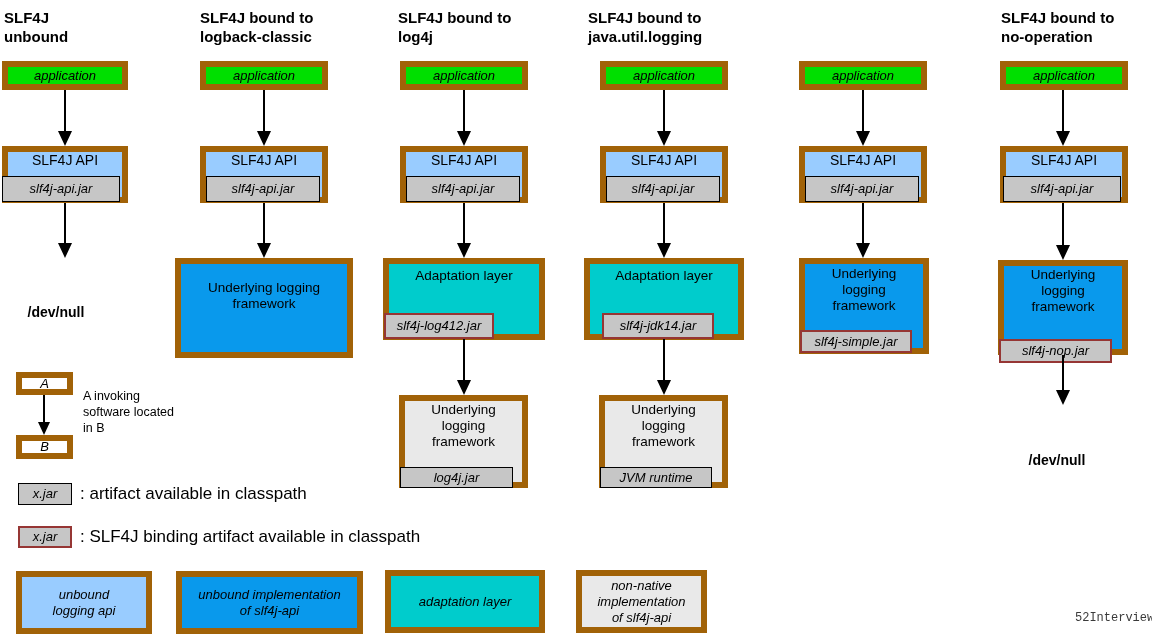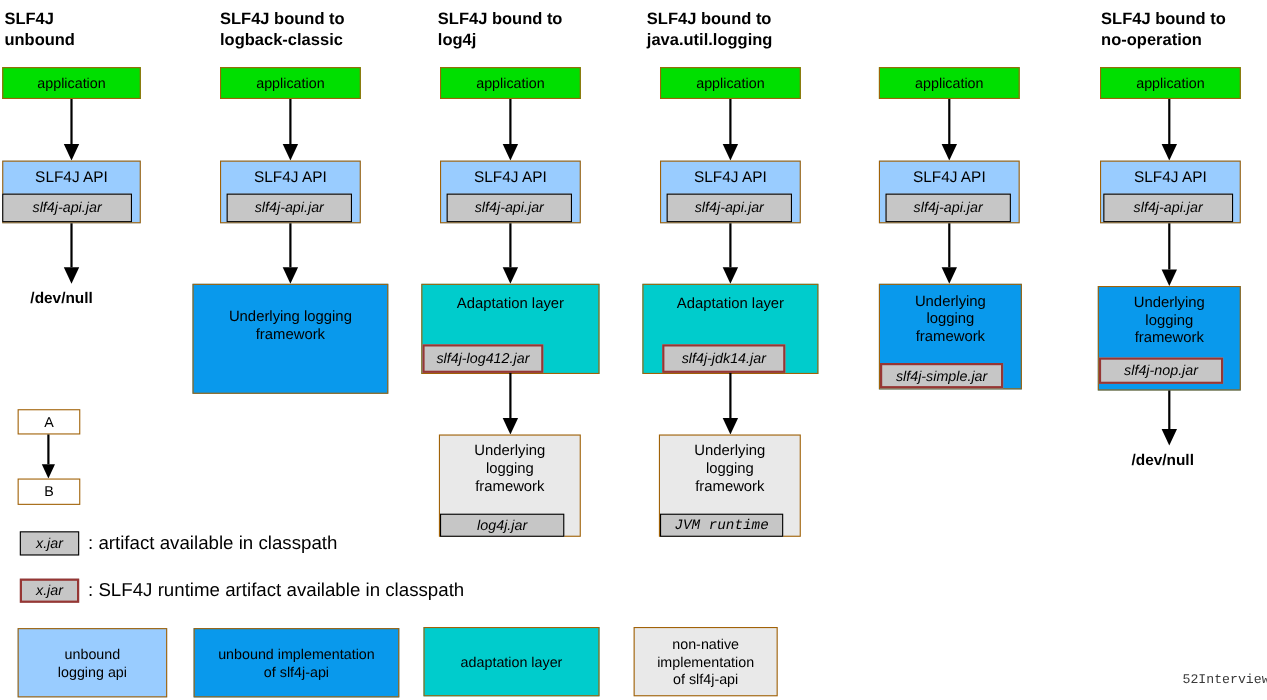--- a/index.html
+++ b/index.html
@@ -1,41 +1,41 @@
 <!DOCTYPE html>
 <html style="--green: #00DF00; --light_blue: #99CCFF; --blue: #0999EC; --teal: #00CCCC; --jar_gray: #C6C6C6; --panel_gray: #E9E9E9; --binding_border: #963634;"><head>
 <meta charset="utf-8">
 <style>
   html,body{margin:0;padding:0;background:#fff;}
   #canvas{position:relative;width:1152px;height:636px;background:#fff;overflow:hidden;
           font-family:"Liberation Sans", sans-serif;color:#000;padding-left:20px;}
   .title{position:absolute;font-weight:bold;font-size:15px;line-height:19px;white-space:pre-line;}
-  .box{position:absolute;border:1px solid #a16207;box-sizing:border-box;display:flex;
+  .box{position:absolute;border:6px solid #a16207;box-sizing:border-box;display:flex;
        align-items:center;justify-content:center;text-align:center;font-size:13px;
-       white-space:pre-line;line-height:16px;}
+       white-space:pre-line;line-height:16px;font-style:italic;}
   .app{background:var(--green);}
   .api{background:var(--light_blue);}
   .blue{background:var(--blue);}
   .teal{background:var(--teal);}
   .gray{background:var(--panel_gray);}
   .white{background:#fff;}
   .lbl{position:absolute;text-align:center;font-size:13.5px;line-height:16px;white-space:pre-line;}
   .api-lbl{font-size:14px;}
   .jar{position:absolute;background:var(--jar_gray);border:1px solid #000;box-sizing:border-box;
        display:flex;align-items:center;justify-content:center;font-style:italic;font-size:13px;
        line-height:16px;white-space:pre-line;text-align:center;}
   .jar.binding{border:2px solid var(--binding_border);}
   .arrow{position:absolute;width:14px;display:flex;flex-direction:column;align-items:center;}
   .arrow .stem{flex:1;width:2px;background:#000;}
   .arrow .head{width:0;height:0;border-left:7px solid transparent;border-right:7px solid transparent;
                border-top:15px solid #000;}
   .arrow.small{width:12px;}
   .arrow.small .head{border-left:6px solid transparent;border-right:6px solid transparent;
                      border-top:13px solid #000;}
-  .devnull{position:absolute;font-weight:bold;font-size:14px;text-align:center;width:84px;}
+  .devnull{position:absolute;font-weight:bold;font-size:14px;text-align:center;width:84px;margin-top:42px;}
   .legend-text{position:absolute;font-size:12.5px;line-height:16px;white-space:pre-line;}
   .legend-row-text{position:absolute;height:22px;display:flex;align-items:center;font-size:17px;}
   .key{font-size:13px;}
   .watermark{position:absolute;font-family:"Liberation Mono", monospace;font-size:12px;color:#3a3a3a;}
 </style>
 </head>
 <body>
 
 <div id="canvas">
 
@@ -118,21 +118,21 @@
   <div class="lbl" style="left:584px;top:268px;width:160px;">Adaptation layer</div>
   <div class="jar binding" style="left:602px;top:313px;width:112px;height:26px;">slf4j-jdk14.jar</div>
   <div class="arrow" style="left:657px;top:339px;height:56px;">
       <div class="stem"></div>
       <div class="head"></div>
     </div>
   <div class="box gray" style="left:599px;top:395px;width:129px;height:93px;"></div>
   <div class="lbl" style="left:599px;top:402px;width:129px;">Underlying
 logging
 framework</div>
-  <div class="jar" style="left:600px;top:467px;width:112px;height:21px;font-family:Liberation Mono, monospace;">JVM runtime</div>
+  <div class="jar" style="left:600px;top:467px;width:112px;height:21px;">JVM runtime</div>
 
   <div class="box app" style="left:799px;top:61px;width:128px;height:29px;"><span>application</span></div>
   <div class="arrow" style="left:856px;top:90px;height:56px;">
       <div class="stem"></div>
       <div class="head"></div>
     </div>
   <div class="box api" style="left:799px;top:146px;width:128px;height:57px;"></div>
   <div class="lbl api-lbl" style="left:799px;top:152px;width:128px;">SLF4J API</div>
   <div class="jar" style="left:805px;top:176px;width:114px;height:26px;">slf4j-api.jar</div>
   <div class="arrow" style="left:856px;top:203px;height:55px;">
@@ -156,38 +156,41 @@
   <div class="lbl api-lbl" style="left:1000px;top:152px;width:128px;">SLF4J API</div>
   <div class="jar" style="left:1003px;top:176px;width:118px;height:26px;">slf4j-api.jar</div>
   <div class="arrow" style="left:1056px;top:203px;height:57px;">
       <div class="stem"></div>
       <div class="head"></div>
     </div>
   <div class="box blue" style="left:998px;top:260px;width:130px;height:95px;"></div>
   <div class="lbl" style="left:998px;top:267px;width:130px;">Underlying
 logging
 framework</div>
-  <div class="jar binding" style="left:999px;top:325px;width:113px;height:24px;">slf4j-nop.jar</div>
+  <div class="jar binding" style="left:999px;top:339px;width:113px;height:24px;">slf4j-nop.jar</div>
   <div class="arrow" style="left:1056px;top:355px;height:50px;">
       <div class="stem"></div>
       <div class="head"></div>
     </div>
   <div class="devnull" style="left:1015px;top:410px;">/dev/null</div>
 
   <div class="box white" style="left:16px;top:372px;width:57px;height:23px;"><span>A</span></div>
   <div class="arrow small" style="left:38px;top:395px;height:40px;">
       <div class="stem"></div>
       <div class="head"></div>
     </div>
   <div class="box white" style="left:16px;top:435px;width:57px;height:24px;"><span>B</span></div>
+  <div class="legend-text" style="left:83px;top:388px;">A invoking
+software located
+in B</div>
 
   <div class="jar" style="left:18px;top:483px;width:54px;height:22px;">x.jar</div>
   <div class="legend-row-text" style="left:80px;top:483px;">: artifact available in classpath</div>
   <div class="jar binding" style="left:18px;top:526px;width:54px;height:22px;">x.jar</div>
-  <div class="legend-row-text" style="left:80px;top:526px;">: SLF4J runtime artifact available in classpath</div>
+  <div class="legend-row-text" style="left:80px;top:526px;">: SLF4J binding artifact available in classpath</div>
 
   <div class="box api key" style="left:16px;top:571px;width:136px;height:63px;">unbound
 logging api</div>
   <div class="box blue key" style="left:176px;top:571px;width:187px;height:63px;">unbound implementation
 of slf4j-api</div>
   <div class="box teal key" style="left:385px;top:570px;width:160px;height:63px;">adaptation layer</div>
   <div class="box gray key" style="left:576px;top:570px;width:131px;height:63px;">non-native
 implementation
 of slf4j-api</div>
 

